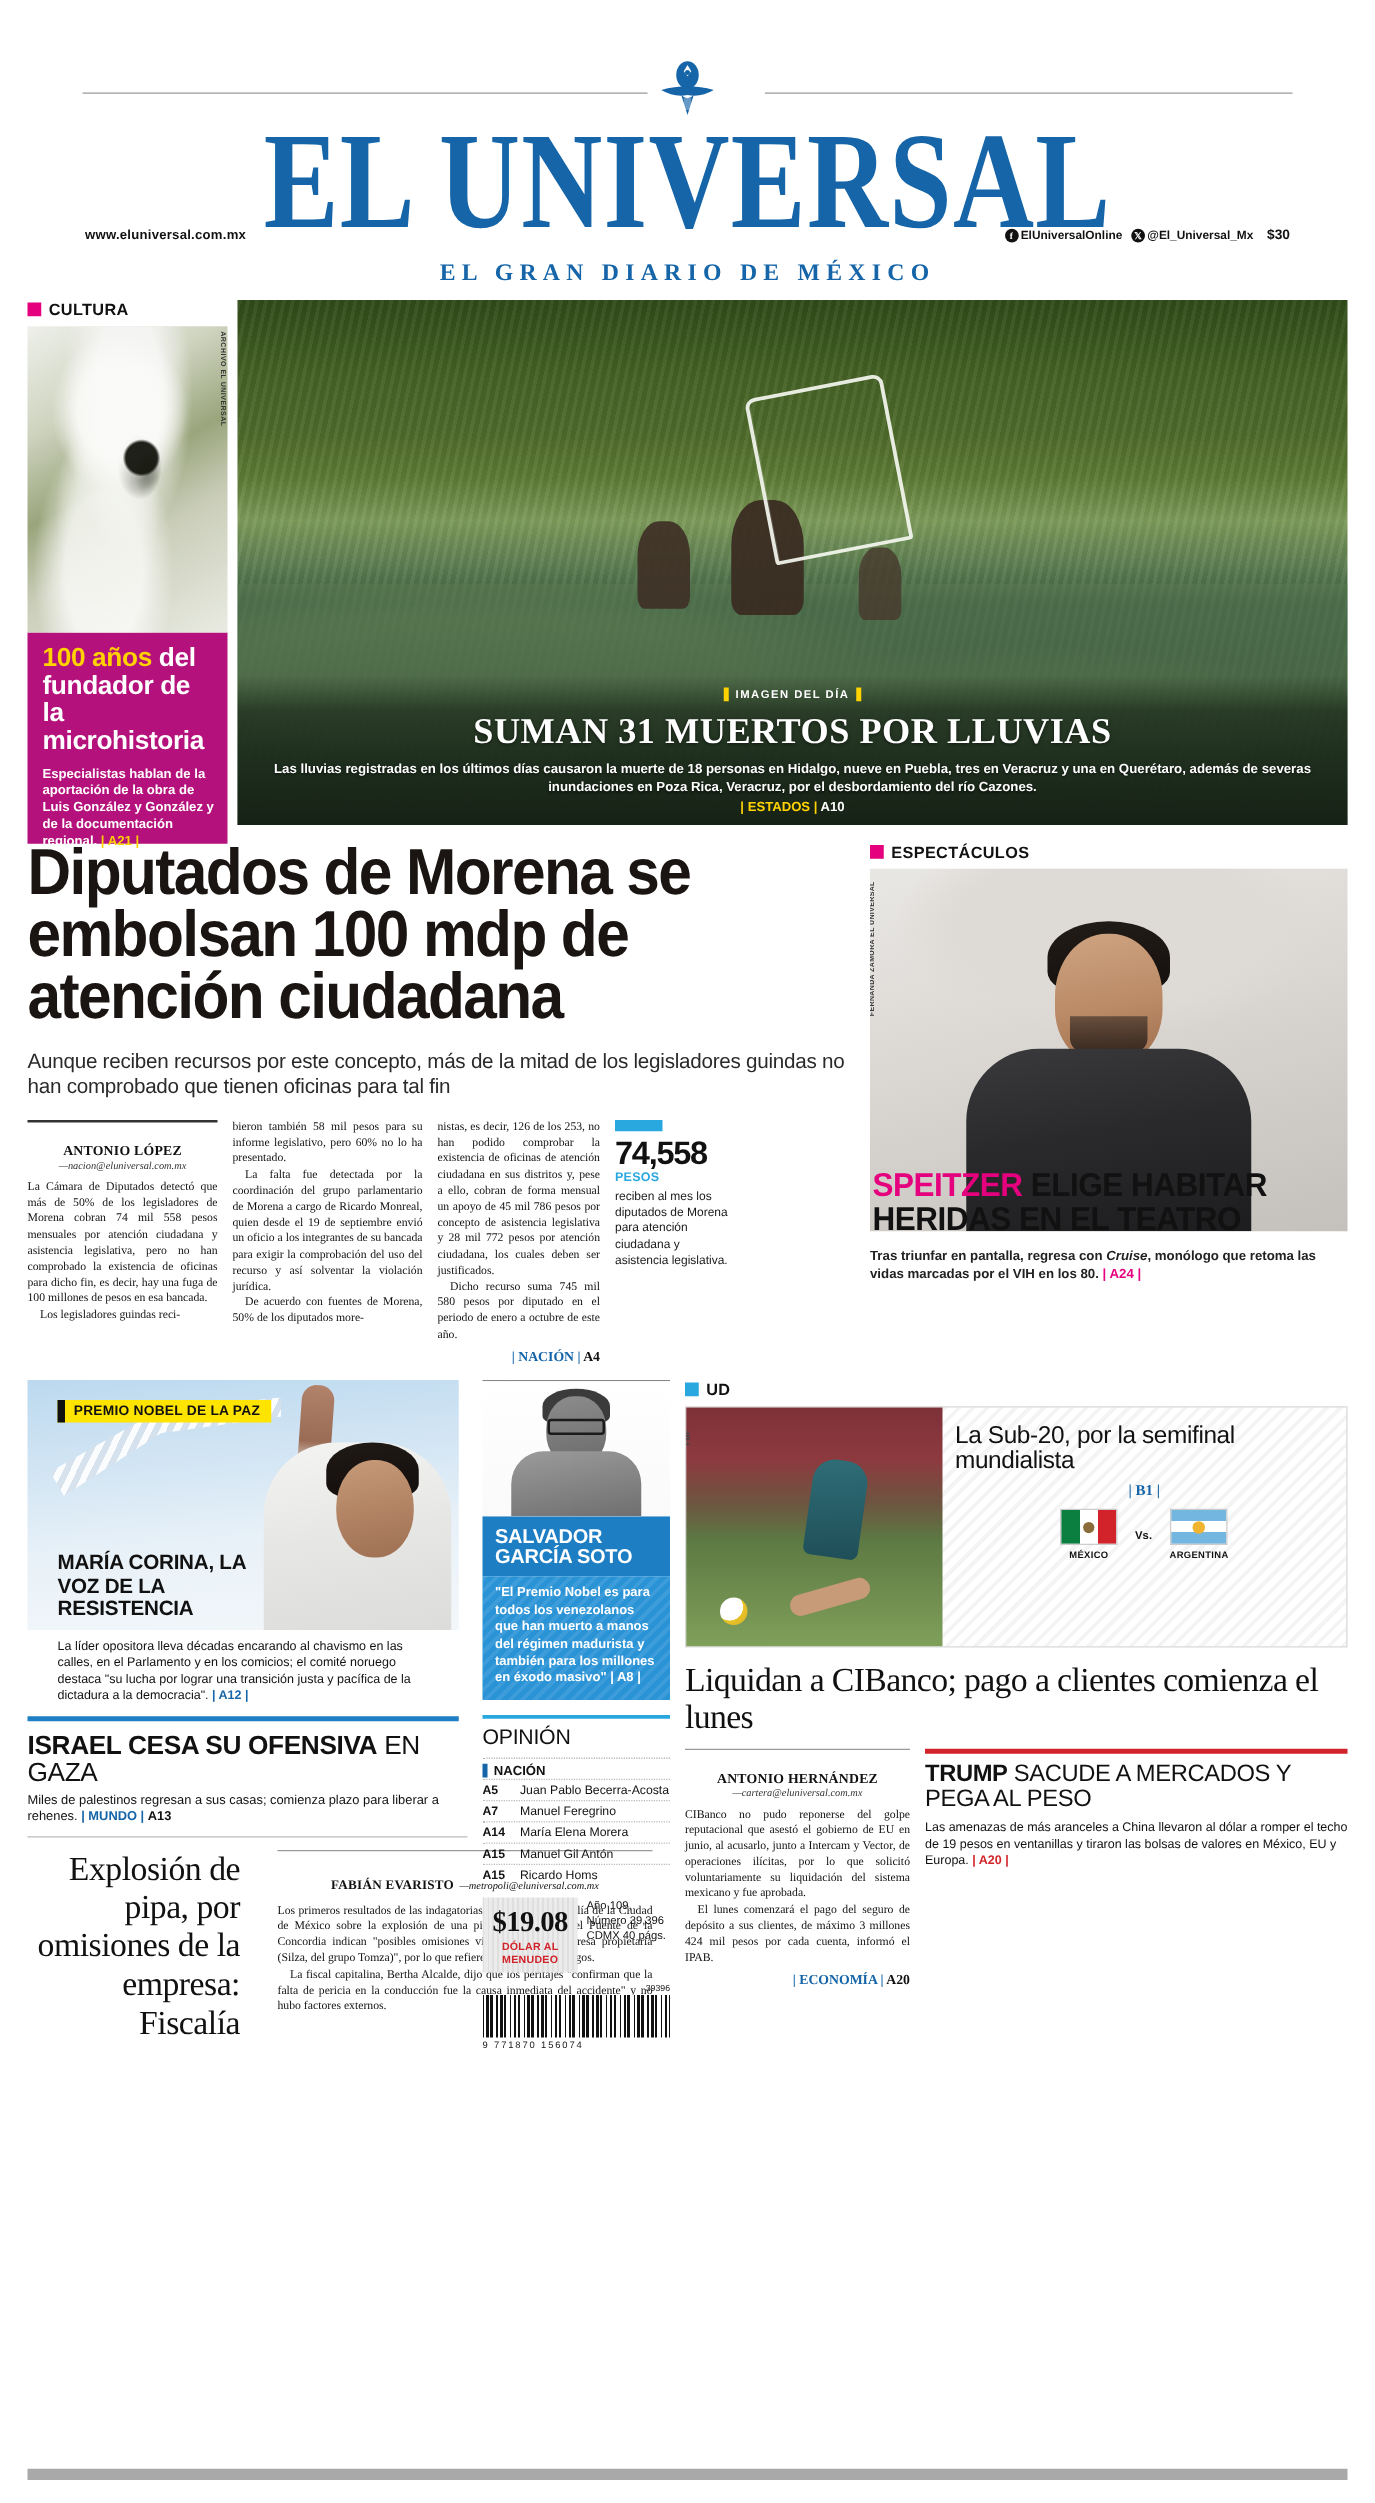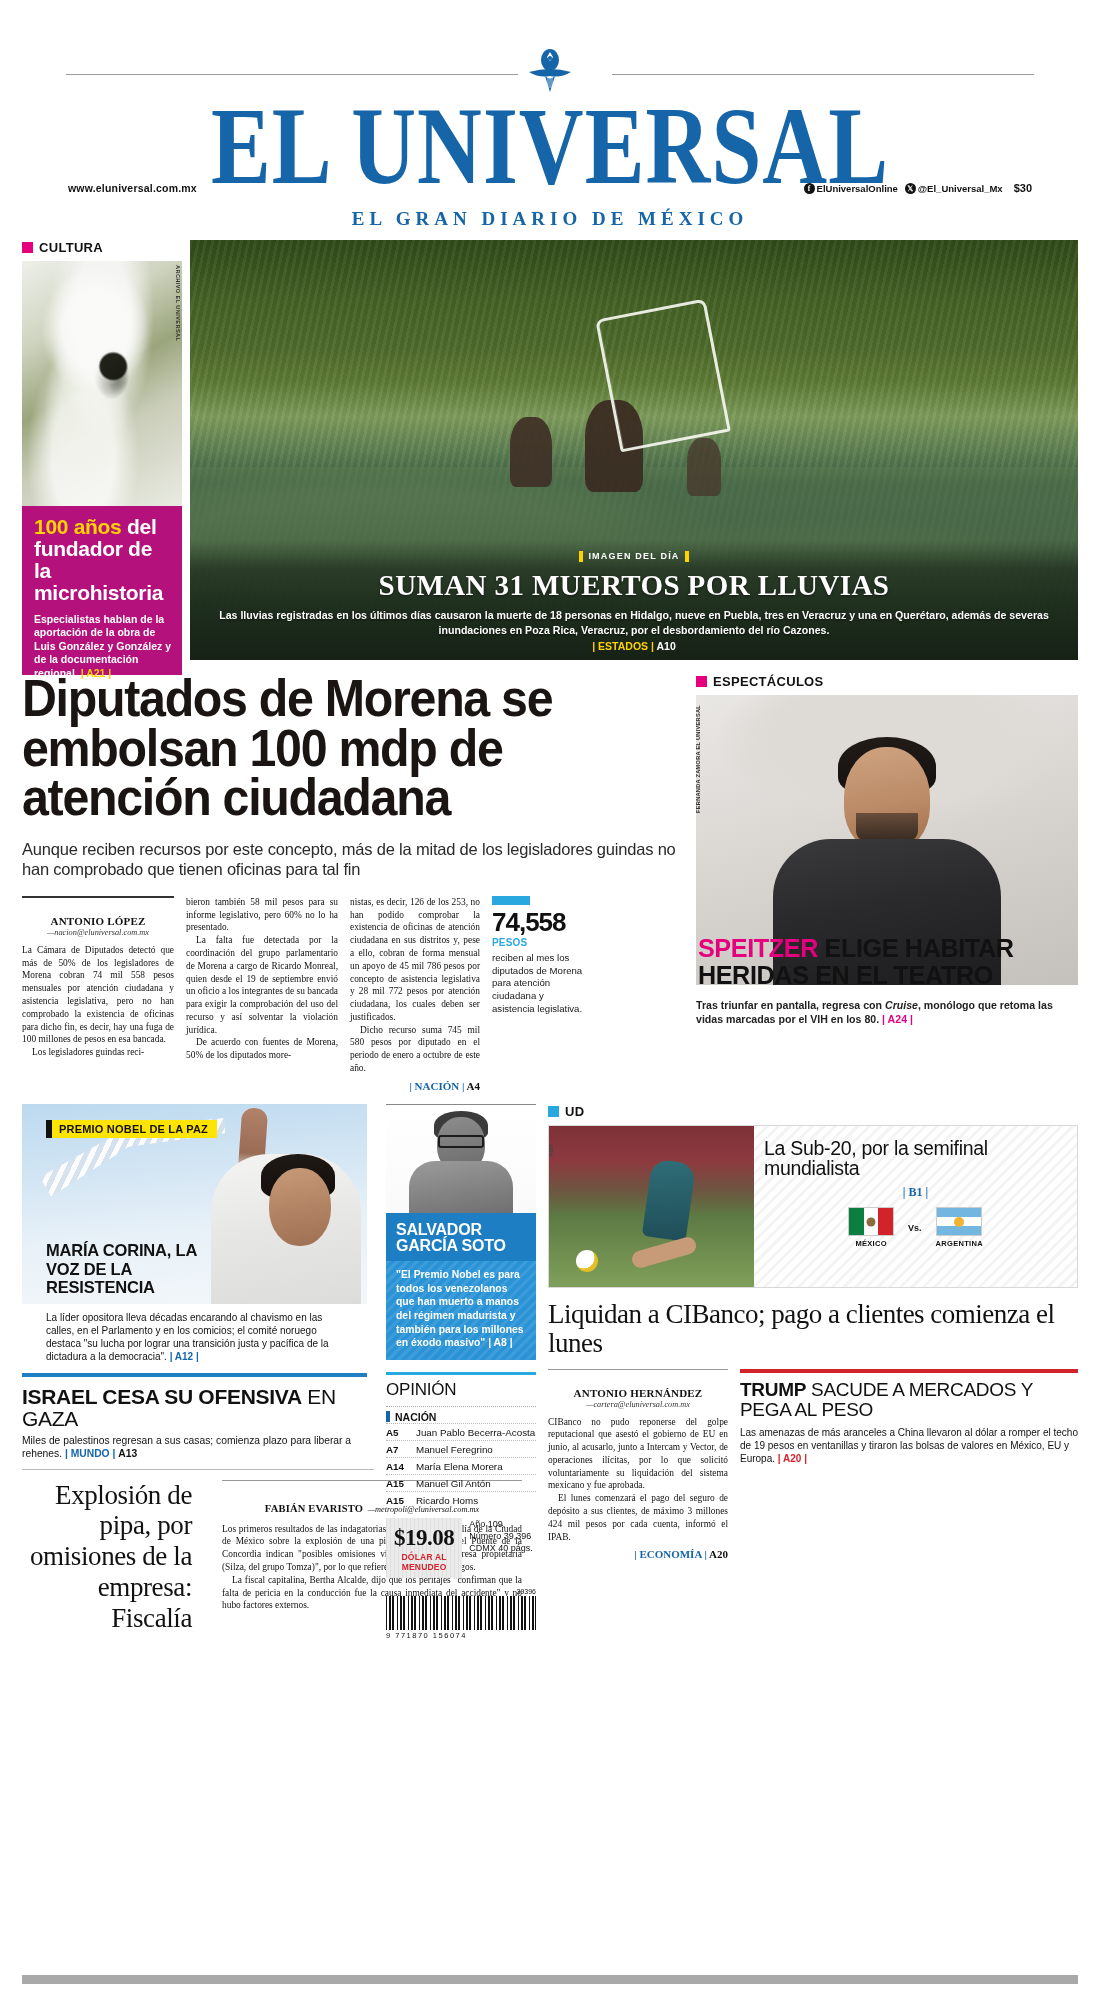--- a/index.html
+++ b/index.html
@@ -305,21 +305,21 @@
 
   .barcode { margin-top: 10px; }
   .barcode .num { font-size: 7px; text-align: right; margin-bottom: 1px; }
   .barcode .bars { height: 34px;
     background: repeating-linear-gradient(90deg,#111 0 1px, #fff 1px 3px, #111 3px 5px, #fff 5px 6px,
       #111 6px 8px, #fff 8px 11px); }
   .barcode .dig { font-size: 7.5px; letter-spacing: 1.5px; margin-top: 1px; }
 
   
   .ud { flex: 1; }
-  .ud-card { border: 1px solid #d8d8d8; display: flex; height: 163px; }
+  .ud-card { border: 1px solid #d8d8d8; display: flex; height: 193px; }
   .ud-photo { width: 205px; flex: 0 0 205px; position: relative; overflow: hidden;
     background: linear-gradient(180deg,#7e3138 0%, #8d3a3f 22%, #6d5540 40%, #5c7a43 56%, #6f8d4e 78%, #7fa05b 100%); }
   .ud-photo .plyr { position: absolute; left: 48%; top: 22%; width: 44px; height: 78px;
     background: linear-gradient(170deg,#2f6e78,#1f4e57); border-radius: 18px 18px 6px 6px; transform: rotate(8deg); }
   .ud-photo .leg { position: absolute; left: 40%; bottom: 16%; width: 66px; height: 17px;
     background: #c79a78; border-radius: 9px; transform: rotate(-16deg); }
   .ud-photo .ball { position: absolute; left: 13%; bottom: 9%; width: 22px; height: 22px;
     border-radius: 50%; background: radial-gradient(circle at 35% 35%, #fff 0 52%, #e8c22a 54%, #d8b120 100%); }
   .ud-info { flex: 1; position: relative; padding: 12px 10px 0;
     background-image: repeating-linear-gradient(135deg, rgba(0,0,0,.045) 0 3px, rgba(0,0,0,0) 3px 8px); }

